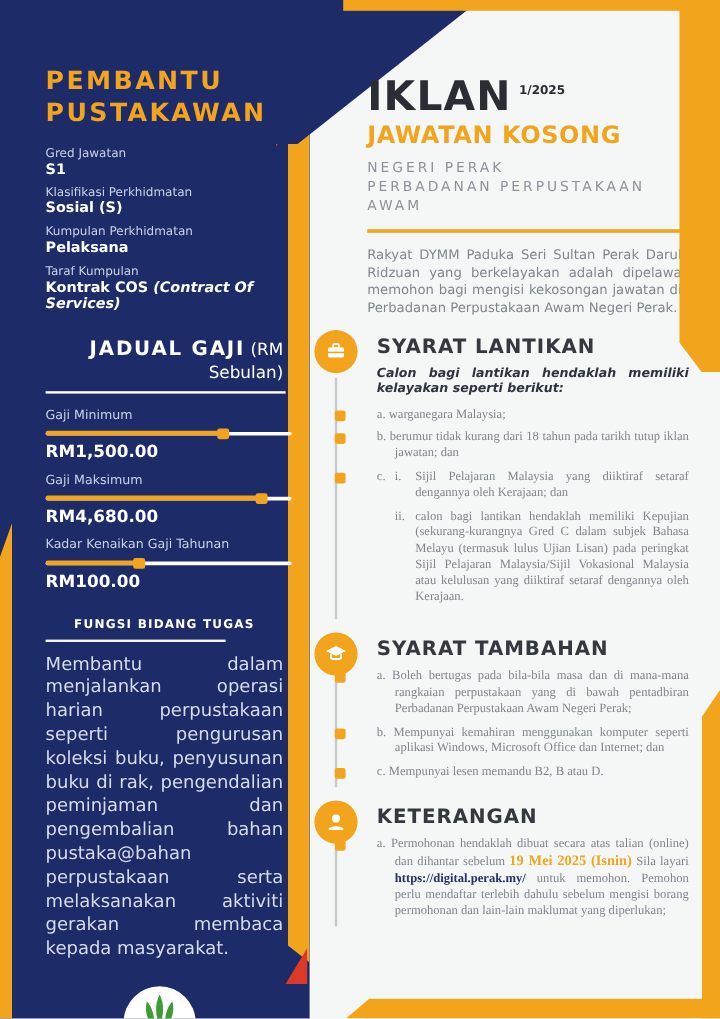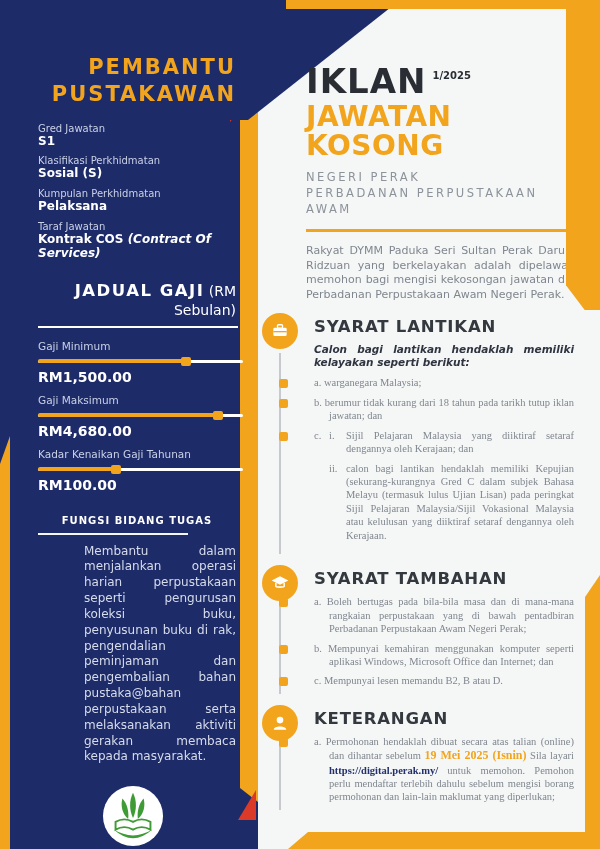--- a/index.html
+++ b/index.html
@@ -23,52 +23,52 @@
   .ribbon{position:absolute;left:240px;top:100px;width:18px;height:702px;background:#F2A41D;z-index:3;
      clip-path:polygon(0 14px,100% 0,100% 100%,0 calc(100% - 14px));}
   .tri-red-top{position:absolute;left:230px;top:96px;width:0;height:0;z-index:3;
      border-top:26px solid #DC3A28;border-right:20px solid transparent;}
   .tri-red-bottom{position:absolute;left:238px;top:790px;width:0;height:0;z-index:3;
      border-bottom:30px solid #DC3A28;border-left:18px solid transparent;}
 
   
   .sidebar{position:absolute;left:0;top:0;width:258px;height:849px;z-index:7;color:#fff;
      padding:54px 22px 0 38px;box-sizing:border-box;}
-  .sb-title{color:#F2A41D;font-weight:bold;font-size:21px;letter-spacing:2px;line-height:1.3;text-align:right;}
+  .sb-title{color:#F2A41D;font-weight:bold;font-size:21px;letter-spacing:2px;line-height:1.3;}
   .sb-fields{margin-top:14px;}
   .sb-field{margin-bottom:7px;}
   .sb-label{font-size:10px;color:#C9D1E6;margin-bottom:1px;}
   .sb-value{font-size:12px;font-weight:bold;color:#fff;line-height:1.15;}
   .sb-value em{font-style:italic;}
   .salary{margin-top:20px;}
   .salary-head{font-size:16.5px;font-weight:bold;letter-spacing:1.5px;text-align:right;}
   .salary-head .suffix{font-weight:normal;letter-spacing:0;font-size:14px;}
   .salary-hr{width:200px;height:2px;background:#fff;margin:7px 0 12px;}
   .slider-item{margin-bottom:9px;}
   .slider-label{font-size:10.5px;color:#C9D1E6;margin-bottom:5px;}
   .slider-track{position:relative;width:205px;height:9px;}
   .slider-base{position:absolute;left:0;top:3px;width:100%;height:3px;background:#fff;border-radius:2px;}
   .slider-fill{position:absolute;left:0;top:2.5px;height:4px;background:#F2A41D;border-radius:2px;}
   .slider-handle{position:absolute;top:0;width:10px;height:9px;background:#F2A41D;border-radius:2px;}
   .slider-value{font-size:14px;font-weight:bold;margin-top:3px;}
   .fungsi{margin-top:22px;}
   .fungsi-head{font-size:10px;font-weight:bold;letter-spacing:1px;text-align:center;}
   .fungsi-hr{width:150px;height:2px;background:#F5F7F6;margin:7px 0 9px;}
-  .fungsi-body{font-size:12px;line-height:1.32;color:#D6DCEA;text-align:justify;margin-left:46px;}
+  .fungsi-body{font-size:15px;line-height:1.32;color:#D6DCEA;text-align:justify;}
   .sb-org{margin-top:20px;text-align:center;margin-left:-8px;}
   .logo{width:62px;height:62px;margin:0 auto 8px;}
   .org-name{color:#F0E22C;font-weight:bold;font-size:12.5px;line-height:1.2;}
   .org-addr{color:#fff;font-weight:bold;font-size:11.5px;line-height:1.25;margin-top:6px;}
 
   
   .main{position:absolute;left:258px;top:0;width:342px;height:849px;z-index:4;box-sizing:border-box;}
   .mh{padding:64px 30px 0 48px;}
   .m-title{font-size:34px;font-weight:bold;color:#2A2D34;letter-spacing:1px;line-height:1;}
   .m-issue{font-size:10px;font-weight:bold;vertical-align:14px;letter-spacing:0;margin-left:6px;}
-  .m-sub{font-size:28px;font-weight:bold;color:#F2A41D;letter-spacing:.5px;margin-top:4px;line-height:1.05;}
+  .m-sub{font-size:20px;font-weight:bold;color:#F2A41D;letter-spacing:.5px;margin-top:4px;line-height:1.05;}
   .m-org{font-size:11.5px;color:#8D929B;letter-spacing:2.5px;line-height:1.4;margin-top:8px;}
   .m-rule{width:272px;height:3px;background:#F2A41D;margin:12px 0 12px;}
   .m-intro{font-size:11px;color:#80868F;line-height:1.32;text-align:justify;padding-right:2px;}
 
   .sections{padding:0 26px 0 0;}
   .sec{display:flex;margin-top:11px;}
   .rail{flex:0 0 44px;display:flex;flex-direction:column;align-items:center;}
   .icon-circle{width:36px;height:36px;border-radius:50%;background:#F2A41D;display:flex;align-items:center;justify-content:center;}
   .rail-line{flex:1;width:2px;background:#C6C9CD;margin-top:4px;}
   .sec-body{flex:1;padding-left:12px;}
@@ -111,21 +111,21 @@
       </div>
       <div class="sb-field">
         <div class="sb-label">Klasifikasi Perkhidmatan</div>
         <div class="sb-value">Sosial (S)</div>
       </div>
       <div class="sb-field">
         <div class="sb-label">Kumpulan Perkhidmatan</div>
         <div class="sb-value">Pelaksana</div>
       </div>
       <div class="sb-field">
-        <div class="sb-label">Taraf Jawatan</div>
+        <div class="sb-label">Taraf Kumpulan</div>
         <div class="sb-value"><span>Kontrak COS </span><em>(Contract Of Services)</em></div>
       </div>
     </div>
 
     <div class="salary">
       <div class="salary-head"><span>JADUAL GAJI</span><span class="suffix"> (RM Sebulan)</span></div>
       <div class="salary-hr"></div>
       <div class="slider-item">
         <div class="slider-label">Gaji Minimum</div>
         <div class="slider-track">

